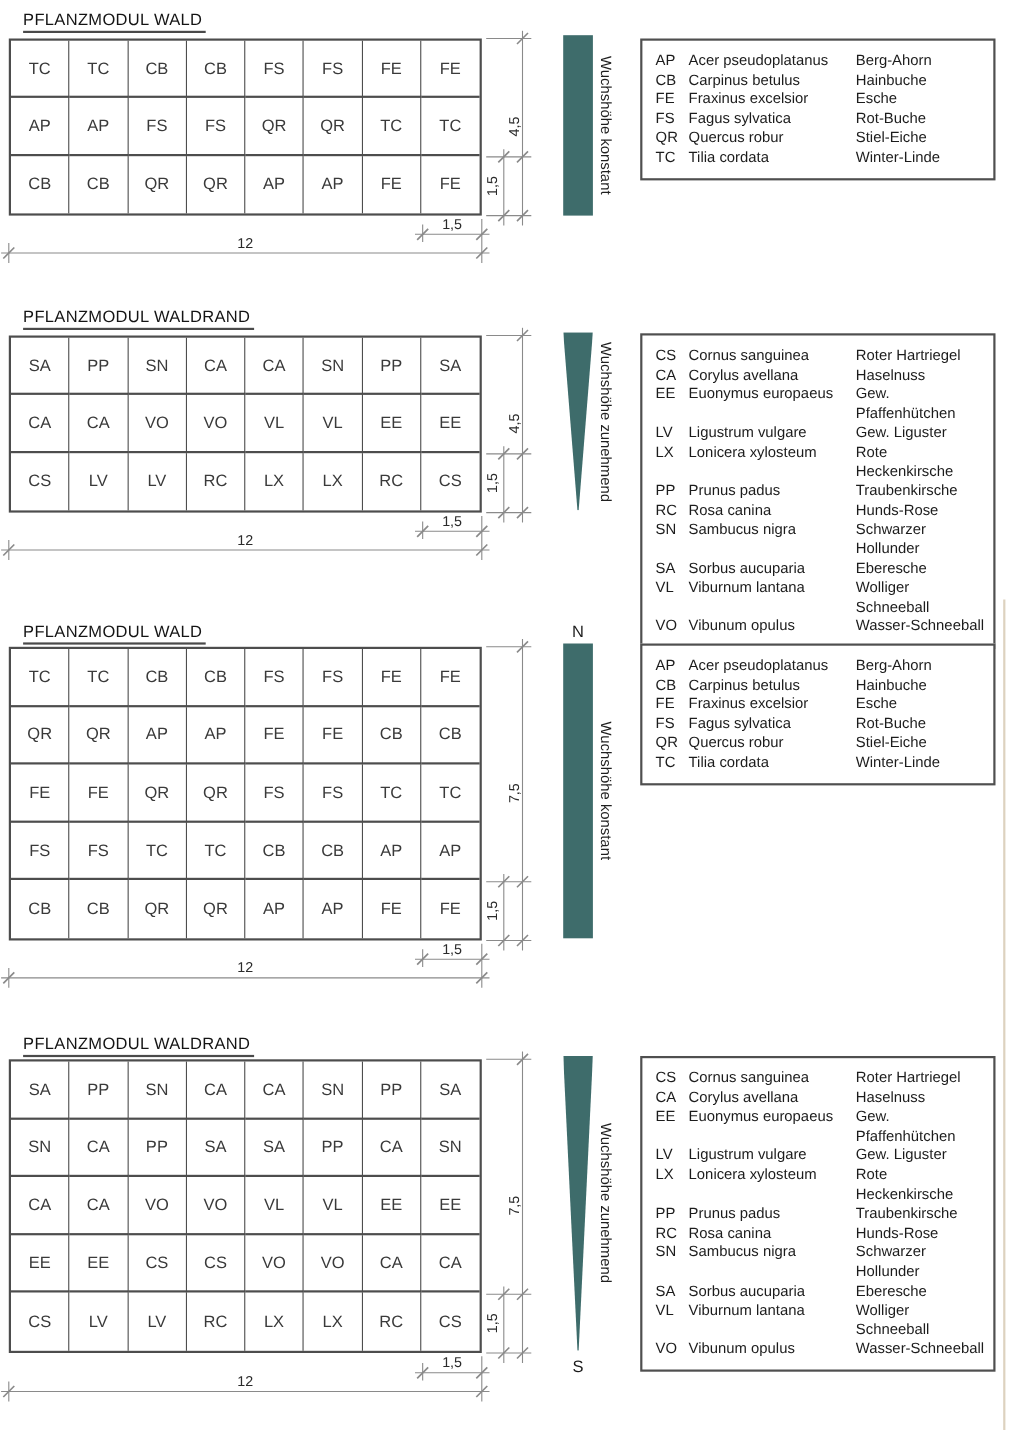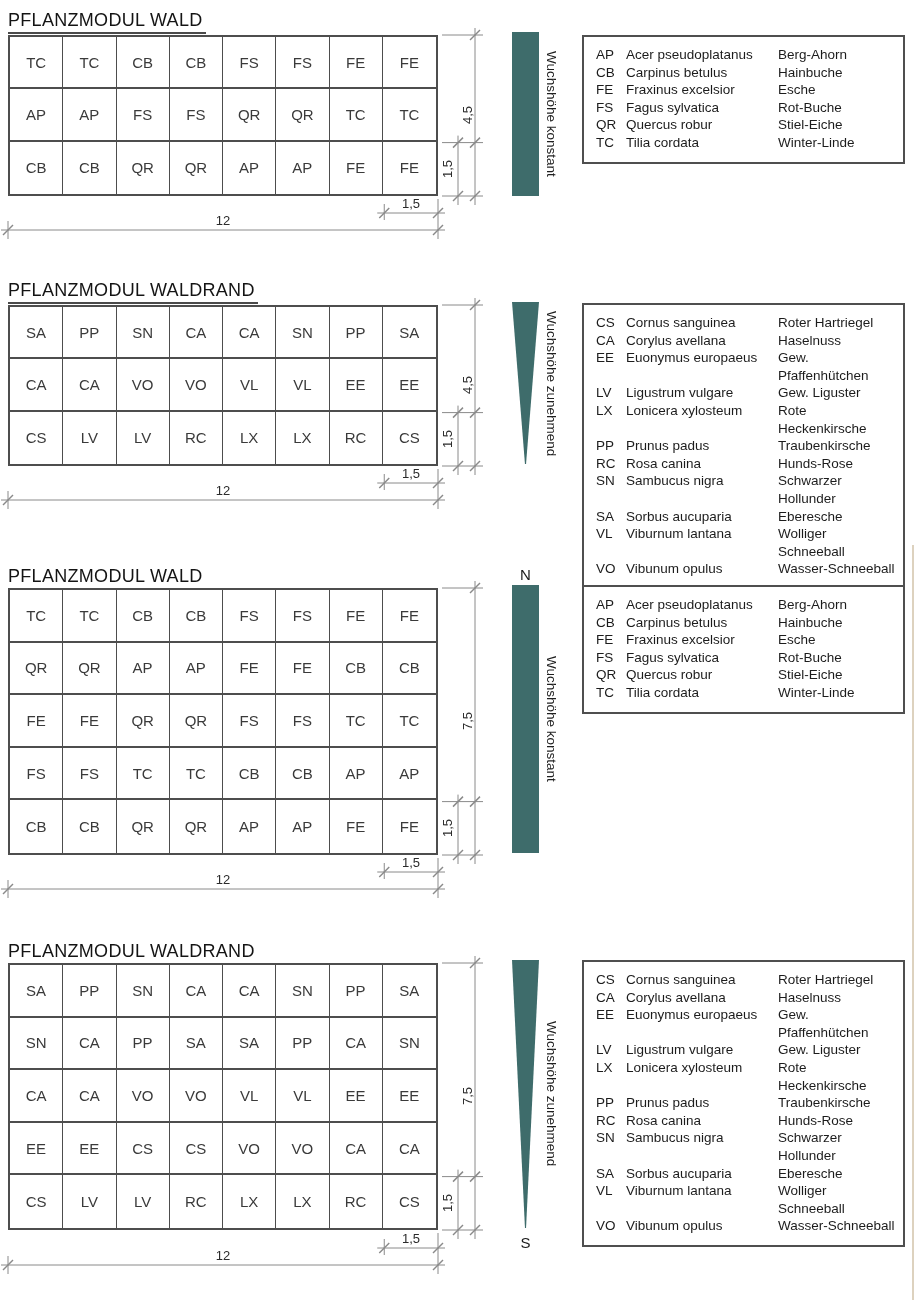--- a/index.html
+++ b/index.html
@@ -2,22 +2,22 @@
 <html><head>
 <meta charset="utf-8">
 <style>
   html,body{margin:0;padding:0;}
   body{
     width:919px;height:1300px;position:relative;background:#ffffff;
     font-family:"Liberation Sans",sans-serif;color:#222;overflow:hidden;
   }
   .module{position:absolute;left:0;width:919px;}
   .mod-title{
-    position:absolute;left:8px;top:0;display:inline-block;
-    font-size:18px;color:#141414;letter-spacing:.3px;
+    position:absolute;left:21px;top:0;display:inline-block;
+    font-size:15px;color:#141414;letter-spacing:.3px;
     border-bottom:2px solid #4a4a4a;padding:0 3px 1px 0;white-space:nowrap;
   }
   .grid{
     position:absolute;left:8px;width:430px;background:#fff;
     border:2px solid #4d4d4d;box-sizing:border-box;
     display:grid;grid-template-columns:repeat(8,1fr);
   }
   .grid.r3{top:25px;height:161px;grid-template-rows:repeat(3,1fr);}
   .grid.r5{top:23px;height:267px;grid-template-rows:repeat(5,1fr);}
   .cell{

